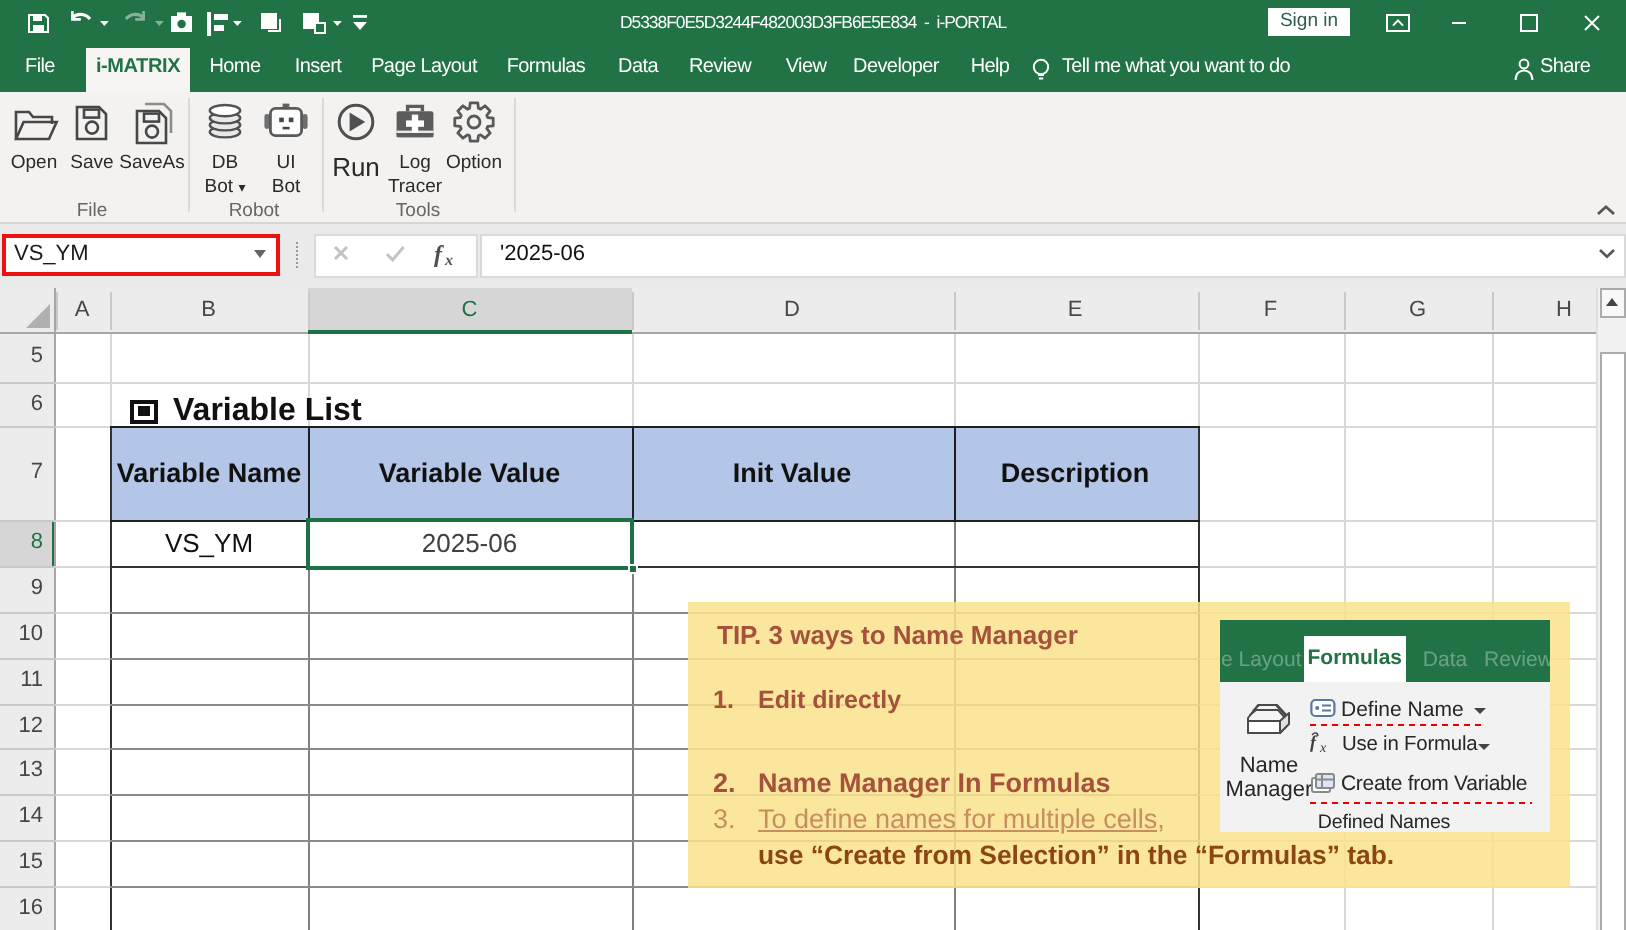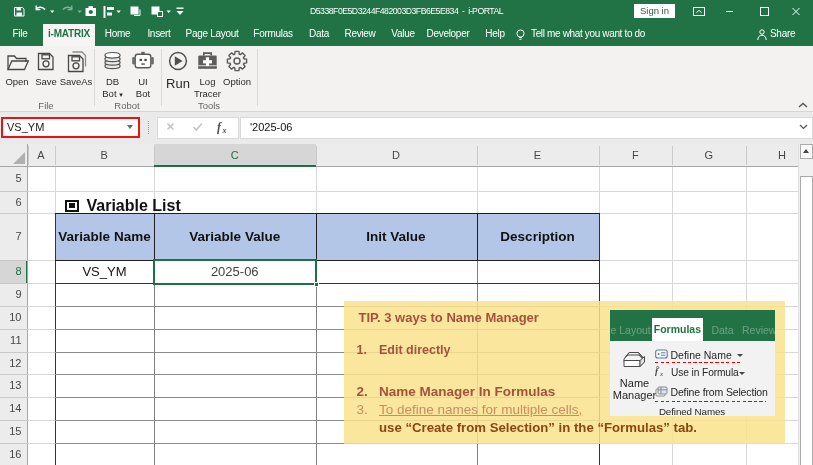--- a/index.html
+++ b/index.html
@@ -80,21 +80,21 @@
   <div class="abs" style="left:43px;top:24px;width:52px;height:22px;background:#f6f5f4;"></div>
   <div id="tabtexts" class="abs" style="left:0;top:23px;width:813px;height:22.5px;font-size:10px;letter-spacing:-0.3px;color:#fff;">
     <div class="abs" style="left:0;top:0;width:40px;text-align:center;line-height:22px;">File</div>
     <div class="abs" style="left:43px;top:0;width:52px;text-align:center;line-height:22px;color:#217346;font-weight:bold;font-size:10px;letter-spacing:-0.2px;">i-MATRIX</div>
     <div class="abs" style="left:95px;top:0;width:45px;text-align:center;line-height:22px;">Home</div>
     <div class="abs" style="left:140px;top:0;width:38px;text-align:center;line-height:22px;">Insert</div>
     <div class="abs" style="left:178px;top:0;width:68px;text-align:center;line-height:22px;">Page Layout</div>
     <div class="abs" style="left:246px;top:0;width:54px;text-align:center;line-height:22px;">Formulas</div>
     <div class="abs" style="left:300px;top:0;width:38px;text-align:center;line-height:22px;">Data</div>
     <div class="abs" style="left:338px;top:0;width:44px;text-align:center;line-height:22px;">Review</div>
-    <div class="abs" style="left:382px;top:0;width:42px;text-align:center;line-height:22px;">Value</div>
+    <div class="abs" style="left:382px;top:0;width:42px;text-align:center;line-height:22px;">View</div>
     <div class="abs" style="left:424px;top:0;width:48px;text-align:center;line-height:22px;">Developer</div>
     <div class="abs" style="left:472px;top:0;width:46px;text-align:center;line-height:22px;">Help</div>
     <svg class="abs" style="left:514px;top:5px;" width="13" height="14" viewBox="0 0 13 14">
       <g stroke="#fff" fill="none" stroke-width="1">
         <circle cx="6.5" cy="5.5" r="3.6"></circle>
         <path d="M5 9.5 h3 M5.4 11.2 h2.2"></path>
       </g>
     </svg>
     <div class="abs" style="left:531px;top:0;line-height:22px;font-size:10px;letter-spacing:-0.35px;">Tell me what you want to do</div>
     <svg class="abs" style="left:756px;top:5px;" width="12" height="13" viewBox="0 0 12 13">
@@ -341,21 +341,21 @@
     </svg>
     <div class="abs" style="left:61.5px;top:57.5px;font-size:10.2px;letter-spacing:-0.1px;color:#262626;">Use in Formula</div>
     <div class="abs" style="left:129px;top:62px;width:0;height:0;border-left:3px solid transparent;border-right:3px solid transparent;border-top:3.6px solid #444;"></div>
     <svg class="abs" style="left:45px;top:76.5px;" width="13" height="11" viewBox="0 0 13 11">
       <g stroke="#8a8a8a" stroke-width="1" fill="#fff">
         <rect x="1" y="3" width="9" height="7" rx="1"></rect>
         <rect x="3" y="1" width="9" height="7" rx="1" fill="#dce6f4"></rect>
         <path d="M3 3.8 h9 M6 1 v7" stroke="#8a8a8a"></path>
       </g>
     </svg>
-    <div class="abs" style="left:61px;top:76.5px;font-size:10.5px;letter-spacing:-0.15px;color:#262626;">Define from Selection</div>
+    <div class="abs" style="left:61px;top:76.5px;font-size:10.5px;letter-spacing:-0.15px;color:#262626;">Create from Variable</div>
     <div class="abs" style="left:45.5px;top:91px;width:111px;height:1.8px;background:repeating-linear-gradient(90deg,#ee0000 0 3px,transparent 3px 5.5px);"></div>
     <div class="abs" style="left:40px;top:96px;width:85px;text-align:center;font-size:9.8px;letter-spacing:-0.1px;color:#262626;">Defined Names</div>
   </div>
   <div id="tiptext" class="abs" style="left:0;top:0;width:813px;height:465px;pointer-events:none;color:#a5513b;font-weight:bold;white-space:nowrap;">
     <div class="abs" style="left:358.5px;top:309.5px;font-size:13px;">TIP. 3 ways to Name Manager</div>
     <div class="abs" style="left:356.5px;top:342.5px;font-size:12.5px;">1.</div>
     <div class="abs" style="left:379px;top:342.5px;font-size:12.5px;">Edit directly</div>
     <div class="abs" style="left:356.5px;top:383.8px;font-size:13.5px;">2.</div>
     <div class="abs" style="left:379px;top:383.8px;font-size:13.5px;">Name Manager In Formulas</div>
     <div class="abs" style="left:356.5px;top:401.5px;font-size:13.5px;font-weight:normal;color:rgba(172,96,62,0.65);">3.</div>

